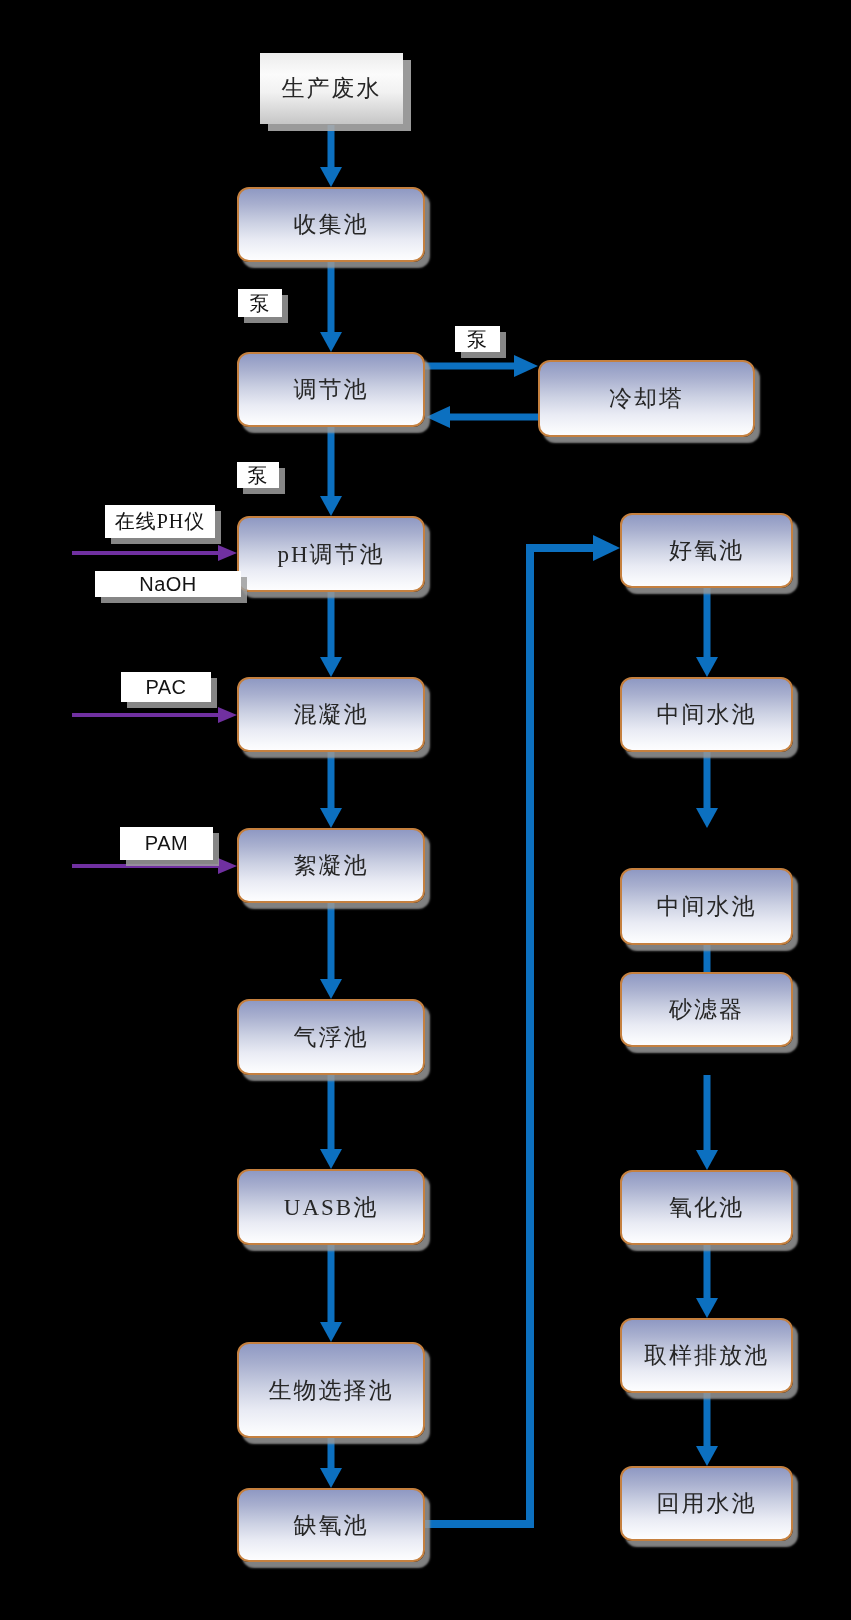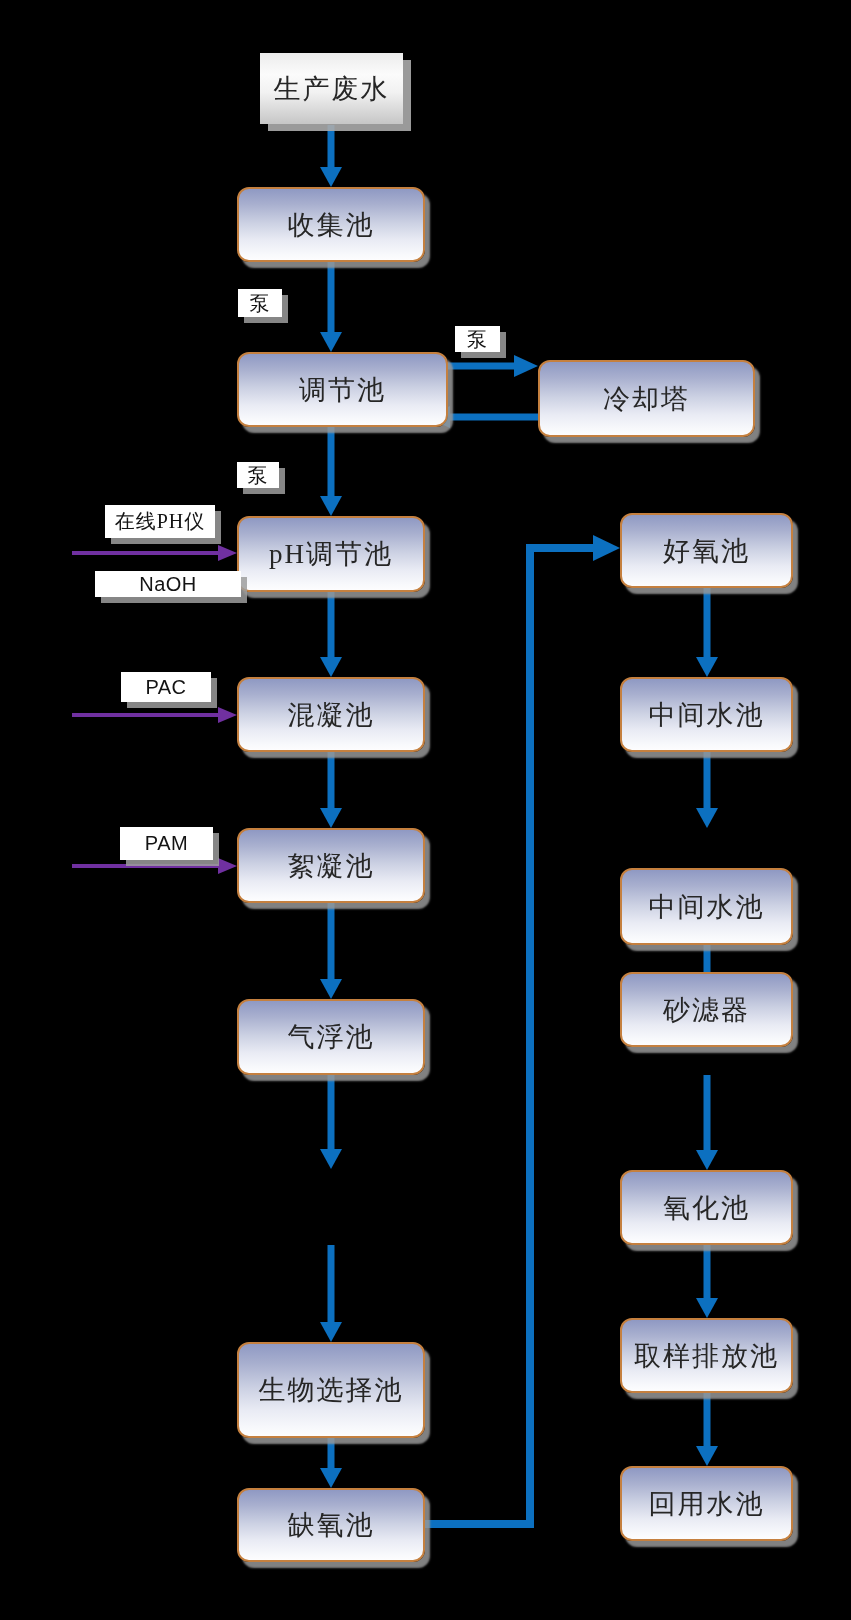--- a/index.html
+++ b/index.html
@@ -7,21 +7,21 @@
     position:relative;width:851px;height:1620px;background:#000;overflow:hidden;
     font-family:"Liberation Serif","DejaVu Serif",serif;
   }
   #connectors{position:absolute;left:0;top:0;z-index:1;}
   .node{
     position:absolute;z-index:2;box-sizing:border-box;
     border:2px solid #c5803f;border-radius:12px;
     background:linear-gradient(180deg,#8f99c3 0%,#a9b0cf 22%,#ccd1e3 48%,#e9ebf4 72%,#f8f9fc 92%,#fdfdfe 100%);
     box-shadow:5px 6px 2px rgba(152,152,152,.85);
     display:flex;align-items:center;justify-content:center;
-    font-size:27px;letter-spacing:2px;color:#262626;
+    font-size:23px;letter-spacing:2px;color:#262626;
   }
   .node--plain{
     border:none;border-radius:0;
     background:linear-gradient(180deg,#ececec 0%,#fbfbfb 30%,#f2f2f2 55%,#c6c6c6 100%);
     box-shadow:8px 7px 0 rgba(171,171,171,.9);
   }
   .chem-label{
     position:absolute;z-index:3;background:#fff;color:#141414;
     display:flex;align-items:center;justify-content:center;
     box-shadow:6px 6px 0 rgba(158,158,158,.85);
@@ -122,21 +122,21 @@
     </svg>
 
   <div class="node node--plain" style="left:260px;top:53px;width:143px;height:71px">
     <span>生产废水</span>
   </div>
 
   <div class="node" style="left:237px;top:187px;width:188px;height:75px">
     <span>收集池</span>
   </div>
 
-  <div class="node" style="left:237px;top:352px;width:211px;height:75px">
+  <div class="node" style="left:237px;top:352px;width:188px;height:75px">
     <span>调节池</span>
   </div>
 
   <div class="node" style="left:538px;top:360px;width:217px;height:77px">
     <span>冷却塔</span>
   </div>
 
   <div class="node" style="left:237px;top:516px;width:188px;height:76px">
     <span>pH调节池</span>
   </div>
@@ -146,20 +146,23 @@
   </div>
 
   <div class="node" style="left:237px;top:828px;width:188px;height:75px">
     <span>絮凝池</span>
   </div>
 
   <div class="node" style="left:237px;top:999px;width:188px;height:76px">
     <span>气浮池</span>
   </div>
 
+  <div class="node" style="left:237px;top:1169px;width:188px;height:76px">
+    <span>UASB池</span>
+  </div>
 
   <div class="node" style="left:237px;top:1342px;width:188px;height:96px">
     <span>生物选择池</span>
   </div>
 
   <div class="node" style="left:237px;top:1488px;width:188px;height:74px">
     <span>缺氧池</span>
   </div>
 
   <div class="node" style="left:620px;top:513px;width:173px;height:75px">

